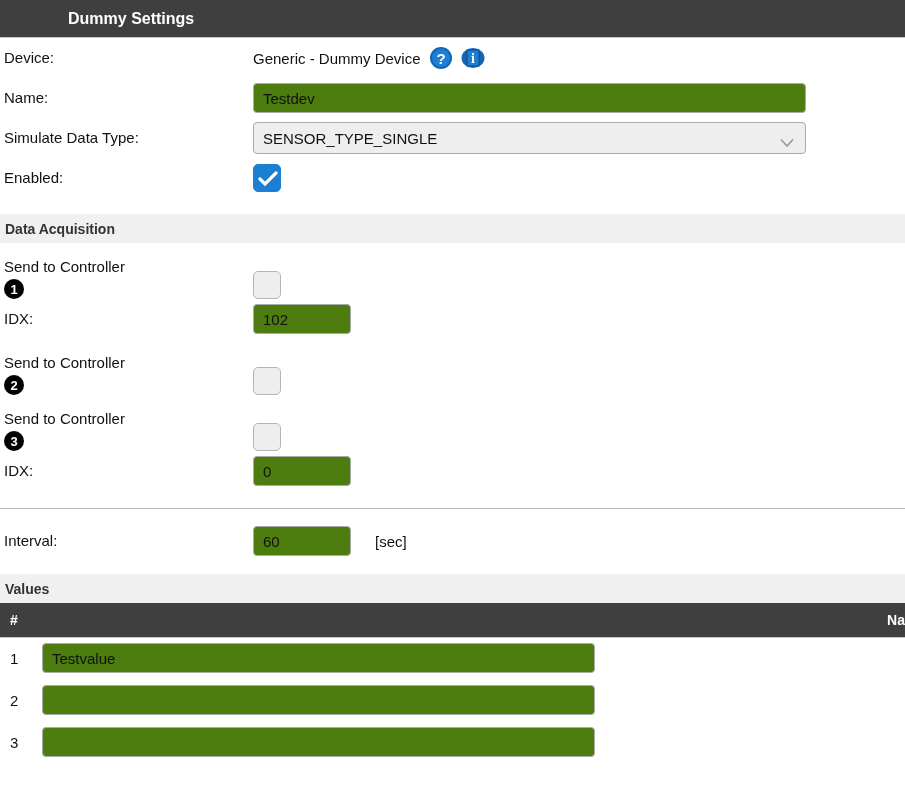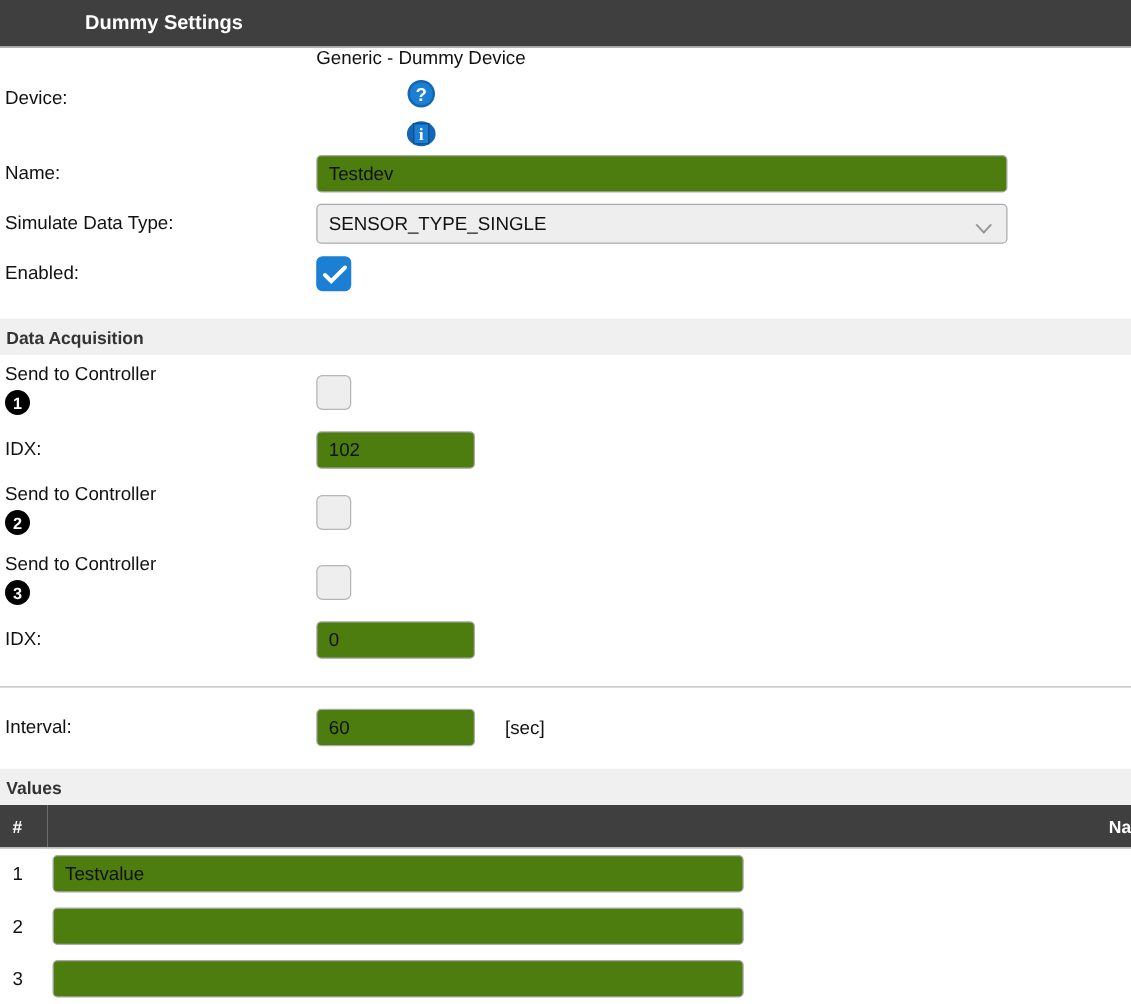--- a/index.html
+++ b/index.html
@@ -37,53 +37,52 @@
     padding-left: 5px;
   }
 
   
   .row {
     display: flex;
     align-items: center;
     min-height: 40px;
     padding-left: 4px;
   }
-  .row.tall { min-height: 56px; align-items: flex-start; padding-top: 6px; }
+  .row.tall { min-height: 56px; align-items: flex-end; padding-top: 6px; }
   .label {
     width: 249px;
     flex: 0 0 249px;
     font-size: 15px;
     color: #111111;
     line-height: 20px;
   }
   .field { flex: 1 1 auto; display: flex; align-items: center; }
 
   .static-val {
     font-size: 15px;
     color: #111111;
     display: flex;
     align-items: center;
     gap: 8px;
-    flex-direction: column;
   }
 
   
   .tinput {
     background: #4d7c0f;
     border: 1px solid #aaaaaa;
     border-radius: 4px;
     height: 30px;
     font-family: "Liberation Sans", sans-serif;
     font-size: 15px;
     color: #111111;
     padding: 0 9px;
     outline: none;
   }
   .tinput.wide { width: 553px; }
-  .tinput.num  { width: 127px; }
+  .tinput.num  { width: 98px; }
   .tinput.valname { width: 553px; }
 
   select.tselect {
     background: #eeeeee;
     border: 1px solid #aaaaaa;
     border-radius: 4px;
     height: 32px;
     width: 553px;
     font-family: "Liberation Sans", sans-serif;
     font-size: 15px;

